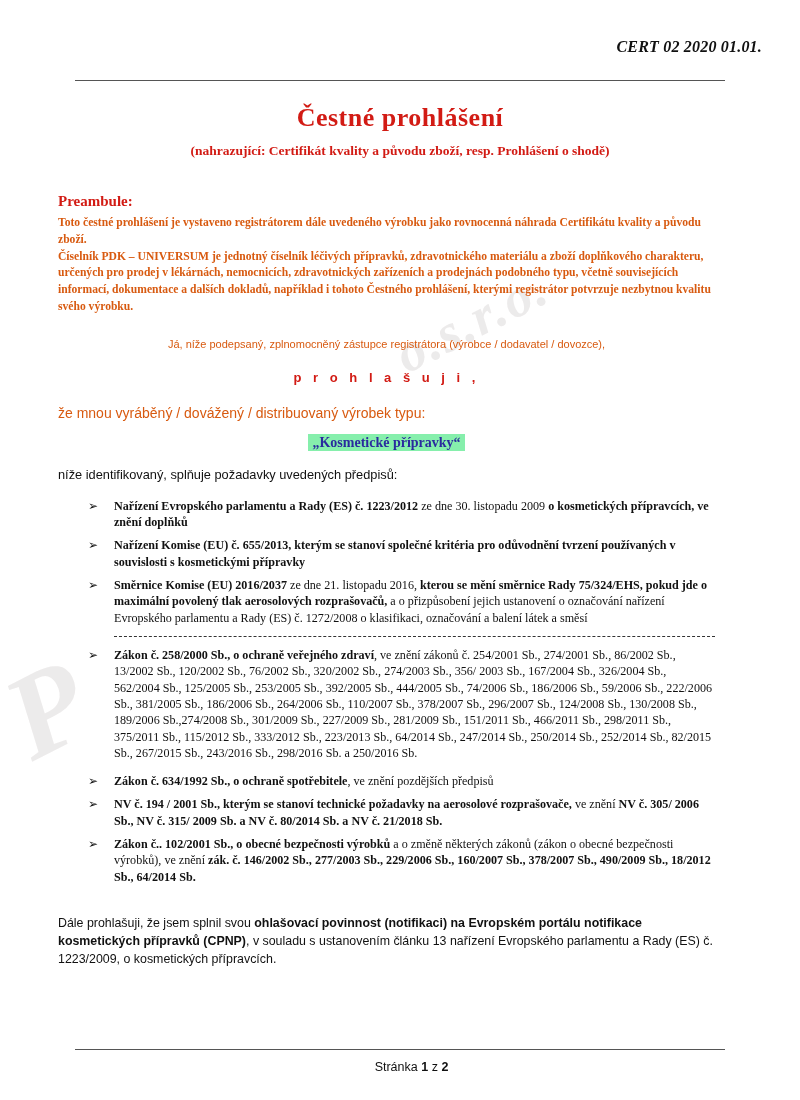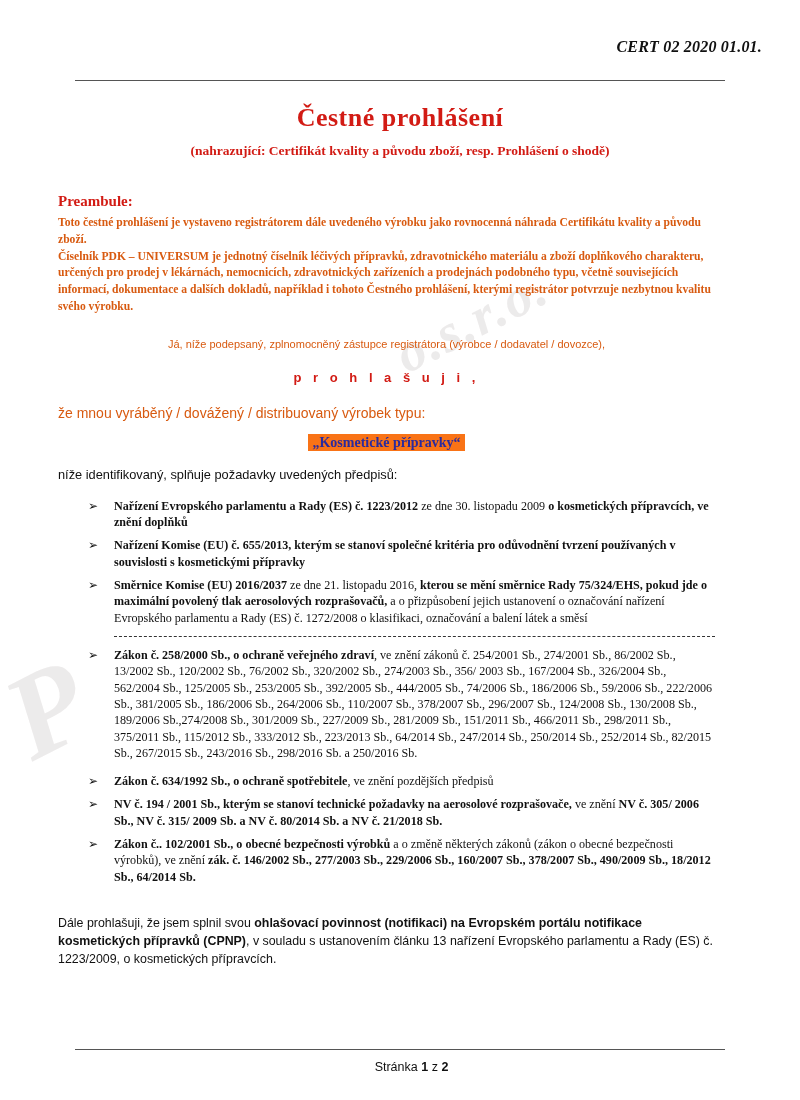--- a/index.html
+++ b/index.html
@@ -120,21 +120,21 @@
     color: #d85a10;
     font-size: 14px;
     margin-top: 20px;
     font-family: "Liberation Sans", sans-serif;
   }
   .product-line {
     text-align: center;
     margin-top: 12px;
   }
   .product-name {
-    background: #f97316;
+    background: #86efac;
     color: #2a2a9e;
     font-weight: bold;
     font-size: 14px;
     padding: 1px 4px;
     font-family: "Liberation Serif", serif;
   }
   .identified {
     color: #111;
     font-size: 12.8px;
     margin-top: 16px;

